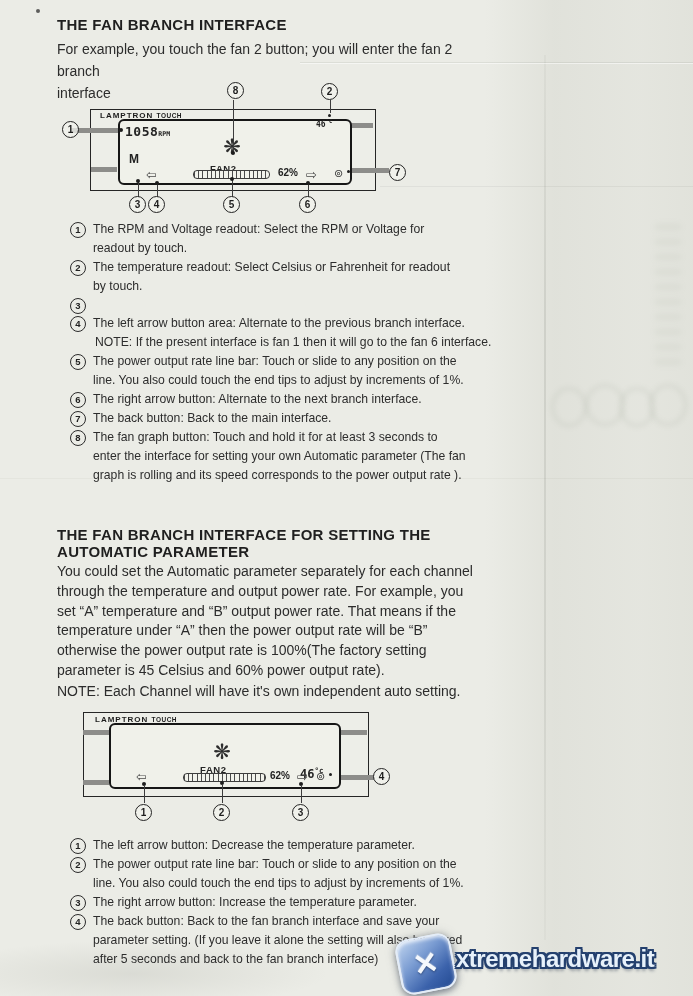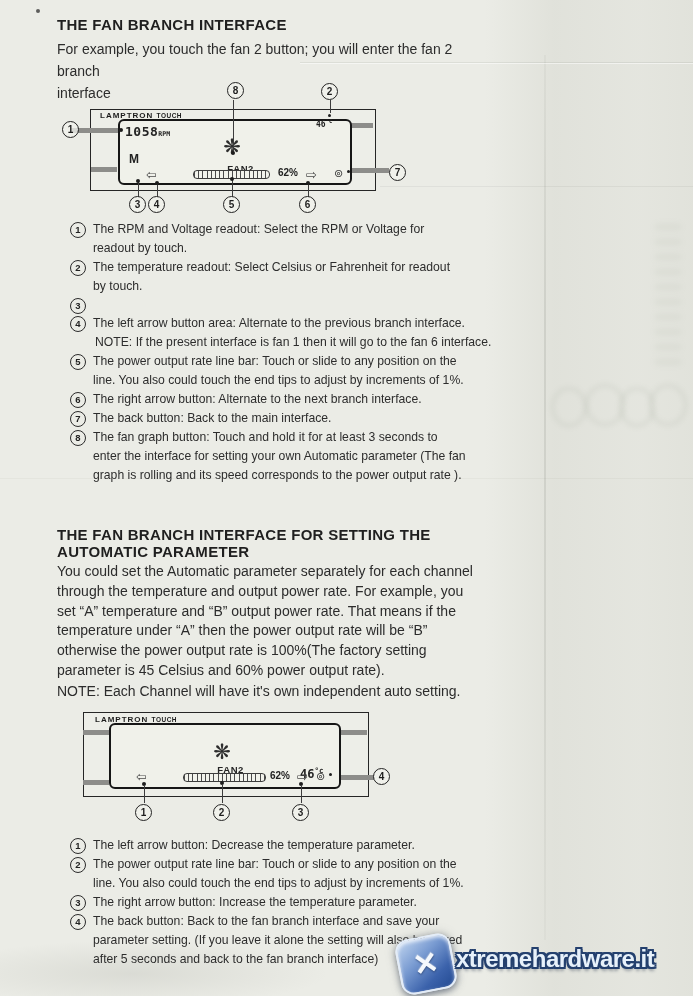--- a/index.html
+++ b/index.html
@@ -55,21 +55,21 @@
       font-size:10px;font-weight:bold;line-height:15px;text-align:center;color:#1d1d1d;}
   .lcd{font-family:"DejaVu Sans Mono",monospace;font-weight:bold;color:#232323;}
   .rpm{position:absolute;font-size:13px;letter-spacing:.5px;}
   .rpm .unit{font-size:6.5px;letter-spacing:0;font-weight:bold;}
   .tempsm{position:absolute;font-size:8px;}
   .tempsm .unit{font-size:5.5px;vertical-align:super;}
   .templg{position:absolute;font-size:12px;margin-top:38px;}
   .templg .unit{font-size:7.5px;vertical-align:super;}
   .mode{position:absolute;font-size:12px;font-weight:bold;color:#222;}
   .fan{position:absolute;font-family:"DejaVu Sans",sans-serif;font-size:21px;line-height:21px;color:#2e2e2e;text-align:center;}
-  .fanlbl{position:absolute;font-size:9.5px;font-weight:bold;letter-spacing:.6px;color:#242424;text-align:right;}
+  .fanlbl{position:absolute;font-size:9.5px;font-weight:bold;letter-spacing:.6px;color:#242424;text-align:left;}
   .arrow{position:absolute;font-family:"DejaVu Sans",sans-serif;font-size:13px;line-height:13px;color:#4a4a4a;}
   .bar{position:absolute;height:7px;border:1px solid #3d3d3d;border-radius:4px;
        background:repeating-linear-gradient(90deg,#4a4a4a 0 1px,#f2f3ec 1px 4.2px);}
   .pct{position:absolute;font-size:10px;font-weight:bold;color:#222;}
   .back{position:absolute;font-family:"DejaVu Sans",sans-serif;font-size:11px;line-height:11px;color:#333;}
   
   .d1 .outer{left:90px;top:29px;width:284px;height:80px;}
   .d1 .brand{left:100px;top:31px;}
   .d1 .screen{left:118px;top:39px;width:230px;height:62px;}
   .d1 .gb1{left:71px;top:48px;width:50px;}

